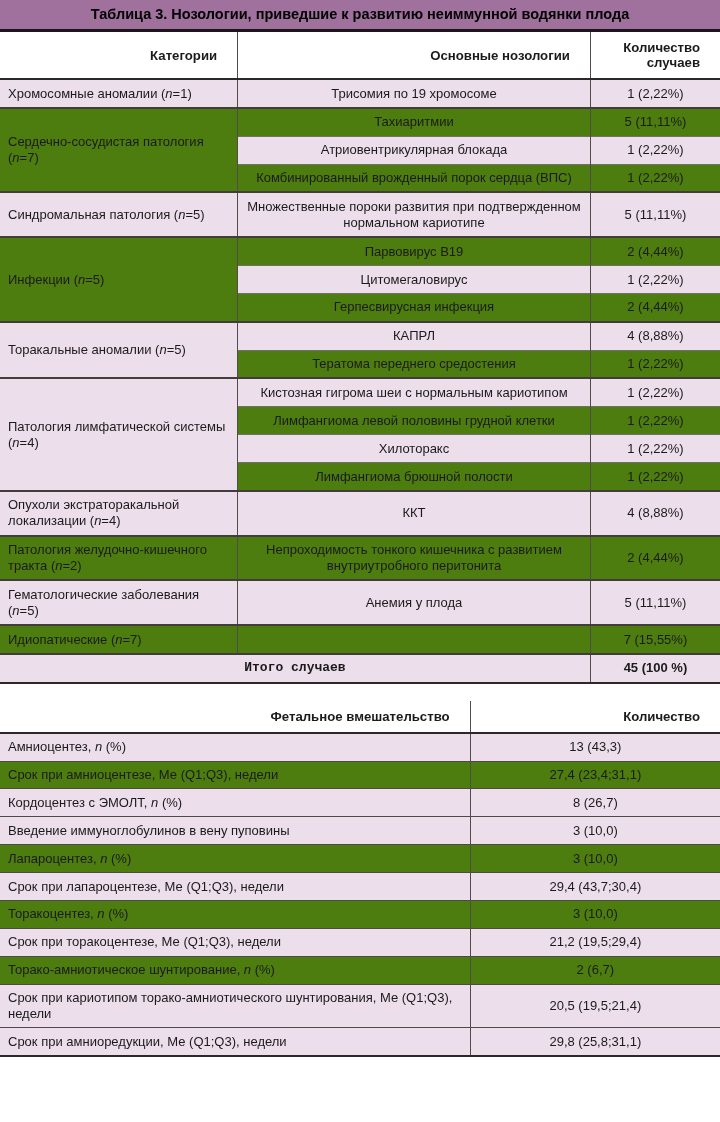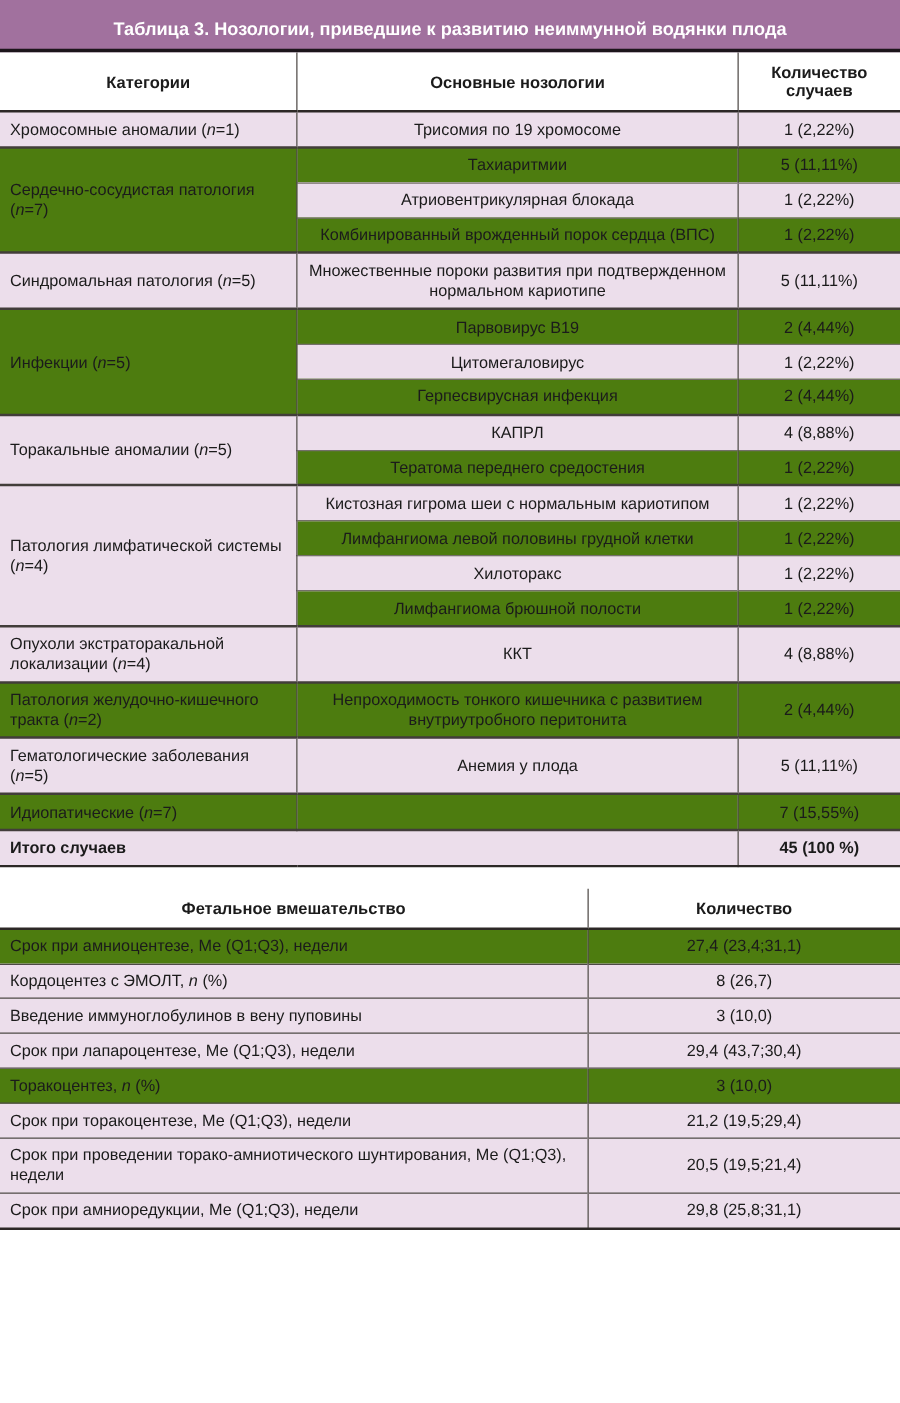--- a/index.html
+++ b/index.html
@@ -7,40 +7,40 @@
   body {
     width: 720px;
     font-family: "Liberation Sans", sans-serif;
     color: #1b1b1b;
     -webkit-font-smoothing: antialiased;
   }
   .page { width: 720px; }
 
   .table-title {
     background: var(--purple, #a1719e);
-    color: #ffffff;
+    color: #000000;
     font-weight: bold;
     font-size: 14.5px;
     text-align: center;
-    padding: 16px 10px 7px;
+    padding: 6px 10px 7px;
     border-bottom: 3px solid #1c151b;
   }
 
   table {
     width: 100%;
     border-collapse: collapse;
     table-layout: fixed;
     font-size: 13px;
     border-bottom: 2.5px solid #2c2826;
   }
   th {
     font-weight: bold;
-    text-align: center;
+    text-align: right;
     background: #ffffff;
-    padding: 8px 2px;
+    padding: 8px 20px;
     font-size: 13.2px;
     border-bottom: 2.5px solid #2c2826;
   }
   td { padding: 5.5px 8px; line-height: 1.22; vertical-align: middle; }
 
   .t3 td:not(:last-child), .t3 th:not(:last-child),
   .t4 td:not(:last-child), .t4 th:not(:last-child) {
     border-right: 1.5px solid #514c49;
   }
 
@@ -53,21 +53,21 @@
   .pink  { background: var(--pink, #ecdeeb); }
   .white { background: #4d7c0f; }
 
   .tthick { border-top: 2px solid #423d3a; }
   .tthin  { border-top: 1px solid #746f6a; }
   .t4top  { border-top: 1.5px solid #4e4946; }
 
   .cat { text-align: left; }
   .lab { text-align: left; }
   .nos, .cnt { text-align: center; }
-  .total-label { text-align: left; font-weight: bold; }
+  .total-label { text-align: center; font-weight: bold; font-family: Liberation Mono, monospace; }
   .bold { font-weight: bold; }
 
   td i { font-style: italic; }
 
   .gap { height: 17px; background: #ffffff; }
 </style>
 </head>
 <body>
 
 <div class="page">
@@ -187,45 +187,57 @@
           <col class="c2">
         </colgroup>
       <thead>
         <tr>
           <th>Фетальное вмешательство</th>
           <th>Количество</th>
         </tr>
       </thead>
       <tbody id="t4-body">
           <tr>
+            <td class="lab pink t4top">Амниоцентез, <i>n</i> (%)</td>
+            <td class="cnt pink t4top">13 (43,3)</td>
+          </tr>
+          <tr>
             <td class="lab white t4top">Срок при амниоцентезе, Ме (Q1;Q3), недели</td>
             <td class="cnt white t4top">27,4 (23,4;31,1)</td>
           </tr>
           <tr>
             <td class="lab pink t4top">Кордоцентез с ЭМОЛТ, <i>n</i> (%)</td>
             <td class="cnt pink t4top">8 (26,7)</td>
           </tr>
           <tr>
             <td class="lab pink t4top">Введение иммуноглобулинов в вену пуповины</td>
             <td class="cnt pink t4top">3 (10,0)</td>
           </tr>
           <tr>
+            <td class="lab white t4top">Лапароцентез, <i>n</i> (%)</td>
+            <td class="cnt white t4top">3 (10,0)</td>
+          </tr>
+          <tr>
             <td class="lab pink t4top">Срок при лапароцентезе, Ме (Q1;Q3), недели</td>
             <td class="cnt pink t4top">29,4 (43,7;30,4)</td>
           </tr>
           <tr>
             <td class="lab white t4top">Торакоцентез, <i>n</i> (%)</td>
             <td class="cnt white t4top">3 (10,0)</td>
           </tr>
           <tr>
             <td class="lab pink t4top">Срок при торакоцентезе, Ме (Q1;Q3), недели</td>
             <td class="cnt pink t4top">21,2 (19,5;29,4)</td>
           </tr>
           <tr>
-            <td class="lab pink t4top">Срок при проведении торако-амниотического шунтирования, Ме (Q1;Q3), недели</td>
+            <td class="lab white t4top">Торако-амниотическое шунтирование, <i>n</i> (%)</td>
+            <td class="cnt white t4top">2 (6,7)</td>
+          </tr>
+          <tr>
+            <td class="lab pink t4top">Срок при кариотипом торако-амниотического шунтирования, Ме (Q1;Q3), недели</td>
             <td class="cnt pink t4top">20,5 (19,5;21,4)</td>
           </tr>
           <tr>
             <td class="lab pink t4top">Срок при амниоредукции, Ме (Q1;Q3), недели</td>
             <td class="cnt pink t4top">29,8 (25,8;31,1)</td>
           </tr>
         </tbody>
     </table>
   </section>
 

